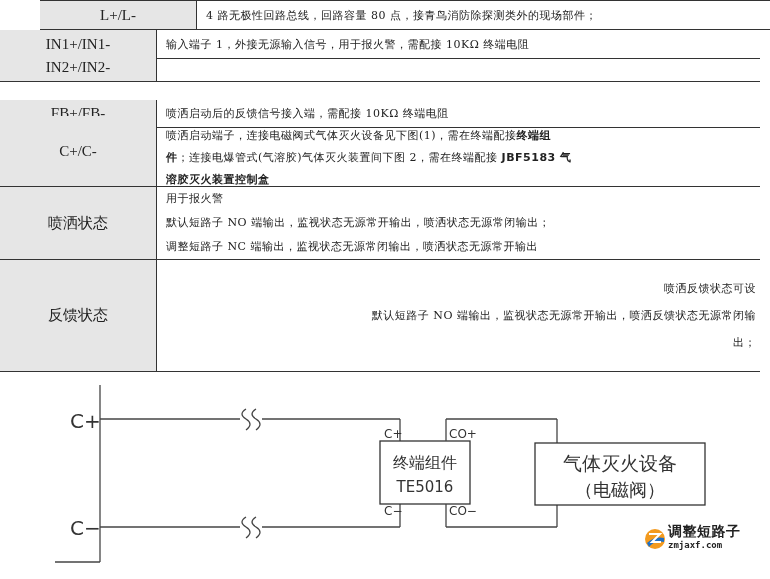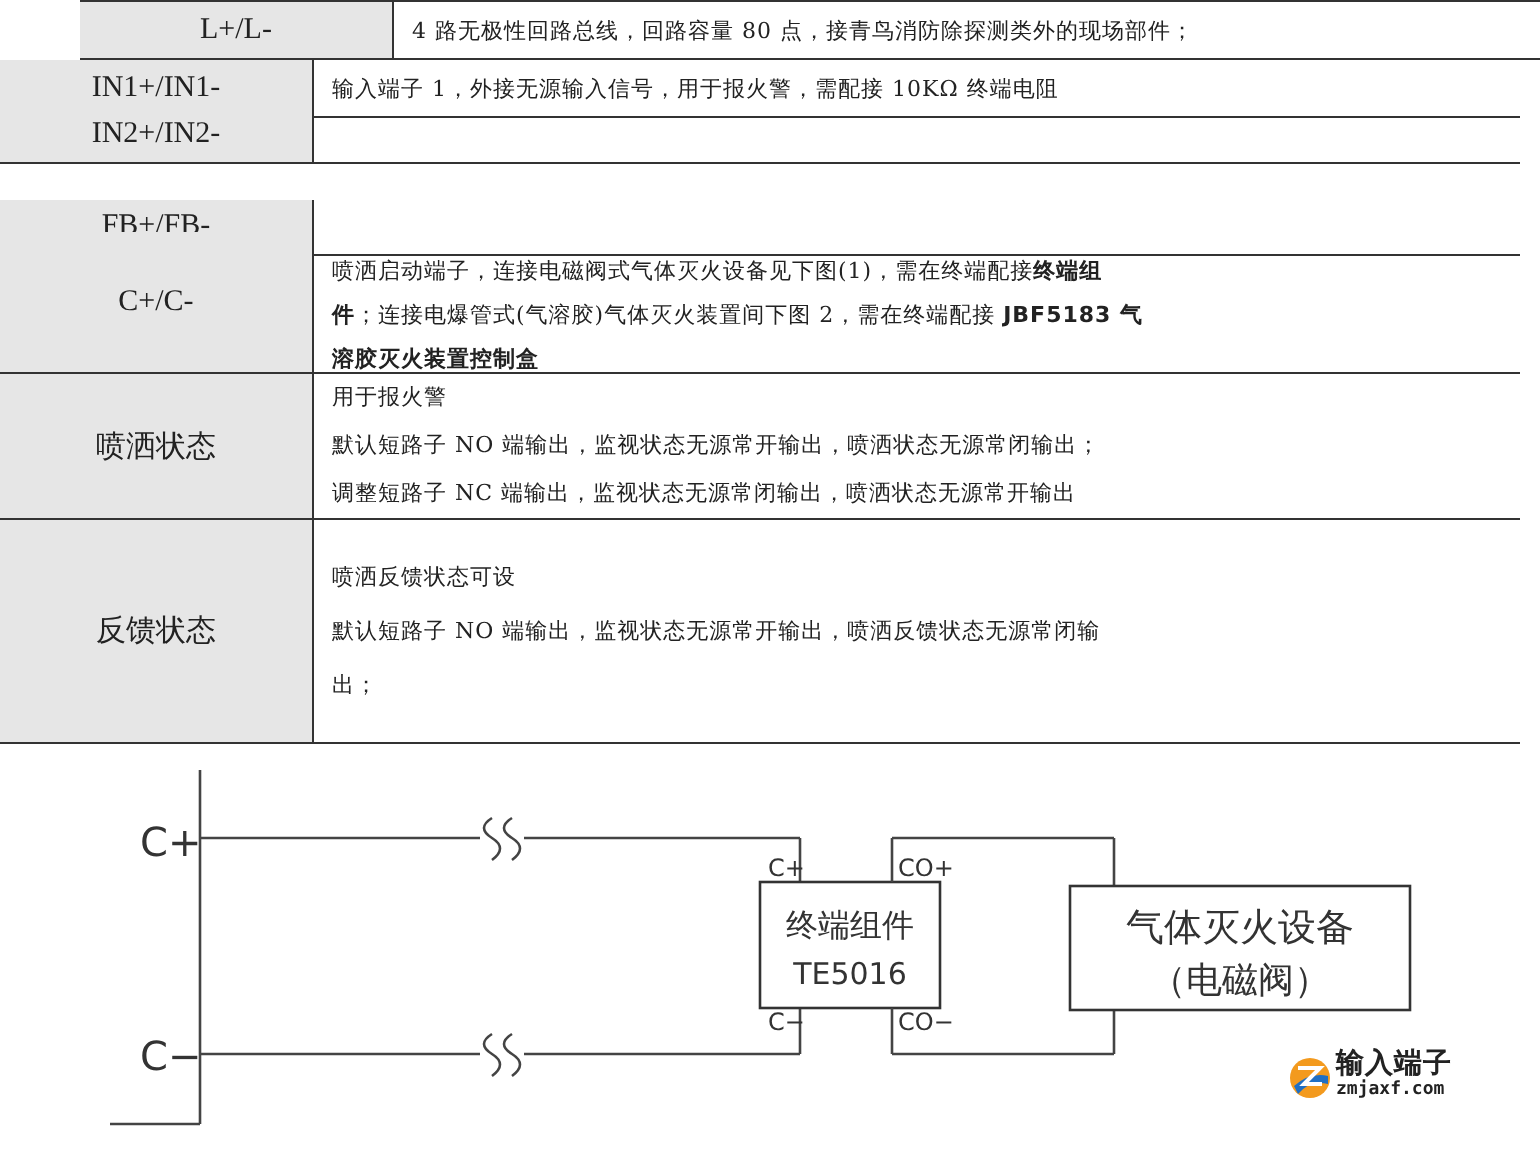--- a/index.html
+++ b/index.html
@@ -39,40 +39,43 @@
     <div class="key">IN1+/IN1-</div>
     <div class="val">
       <span class="line">输入端子 1，外接无源输入信号，用于报火警，需配接 10KΩ 终端电阻</span>
     </div>
   </div>
   <div class="row" style="top:53px;height:29px;">
     <div class="key">IN2+/IN2-</div>
   </div>
   <div class="row" style="top:88px;height:28px;margin-top:12px;">
     <div class="key">FB+/FB-</div>
+    <div class="val">
+      <span class="line">喷洒启动后的反馈信号接入端，需配接 10KΩ 终端电阻</span>
+    </div>
   </div>
   <div class="row" style="top:116px;height:71px;">
     <div class="key">C+/C-</div>
     <div class="val" style="line-height:22px;margin-top:14px;">
       <span class="line"><span>喷洒启动端子，连接电磁阀式气体灭火设备见下图(1)，需在终端配接</span><b>终端组</b></span>
       <span class="line"><b>件</b><span>；连接电爆管式(气溶胶)气体灭火装置间下图 2，需在终端配接 </span><b>JBF5183 气</b></span>
       <span class="line"><b>溶胶灭火装置控制盒</b></span>
     </div>
   </div>
   <div class="row" style="top:187px;height:73px;">
     <div class="key">喷洒状态</div>
     <div class="val" style="line-height:24px;">
       <span class="line">用于报火警</span>
       <span class="line">默认短路子 NO 端输出，监视状态无源常开输出，喷洒状态无源常闭输出；</span>
       <span class="line">调整短路子 NC 端输出，监视状态无源常闭输出，喷洒状态无源常开输出</span>
     </div>
   </div>
   <div class="row" style="top:260px;height:112px;">
     <div class="key">反馈状态</div>
-    <div class="val" style="line-height:27px;">
+    <div class="val" style="line-height:27px;text-align:right;">
       <span class="line">喷洒反馈状态可设</span>
       <span class="line">默认短路子  NO  端输出，监视状态无源常开输出，喷洒反馈状态无源常闭输</span>
       <span class="line">出；</span>
     </div>
   </div>
 </div>
 
 <svg class="diagram" viewBox="0 375 770 204" width="770" height="204">
   <g stroke="#444" stroke-width="1.3" fill="none">
 
@@ -112,15 +115,15 @@
   <text x="620" y="470" font-size="19" text-anchor="middle">气体灭火设备</text>
   <text x="620" y="496" font-size="18" text-anchor="middle">（电磁阀）</text>
 </svg>
 
 <div class="wm">
   <svg width="22" height="22" viewBox="0 0 22 22" style="position:absolute;left:0;top:5px;">
     <circle cx="11" cy="11" r="10" fill="#f39a1e"></circle>
     <path d="M3,15 Q11,8 20,10 L20,14 Q11,12 5,19 Z" fill="#1f6fc4"></path>
     <path d="M5,6 L16,6 L8,14 L17,14" stroke="#fff" stroke-width="2" fill="none"></path>
   </svg>
-  <span class="wm-title">输入端子</span>
+  <span class="wm-title">调整短路子</span>
   <span class="wm-url">zmjaxf.com</span>
 </div>
 
 </body></html>

